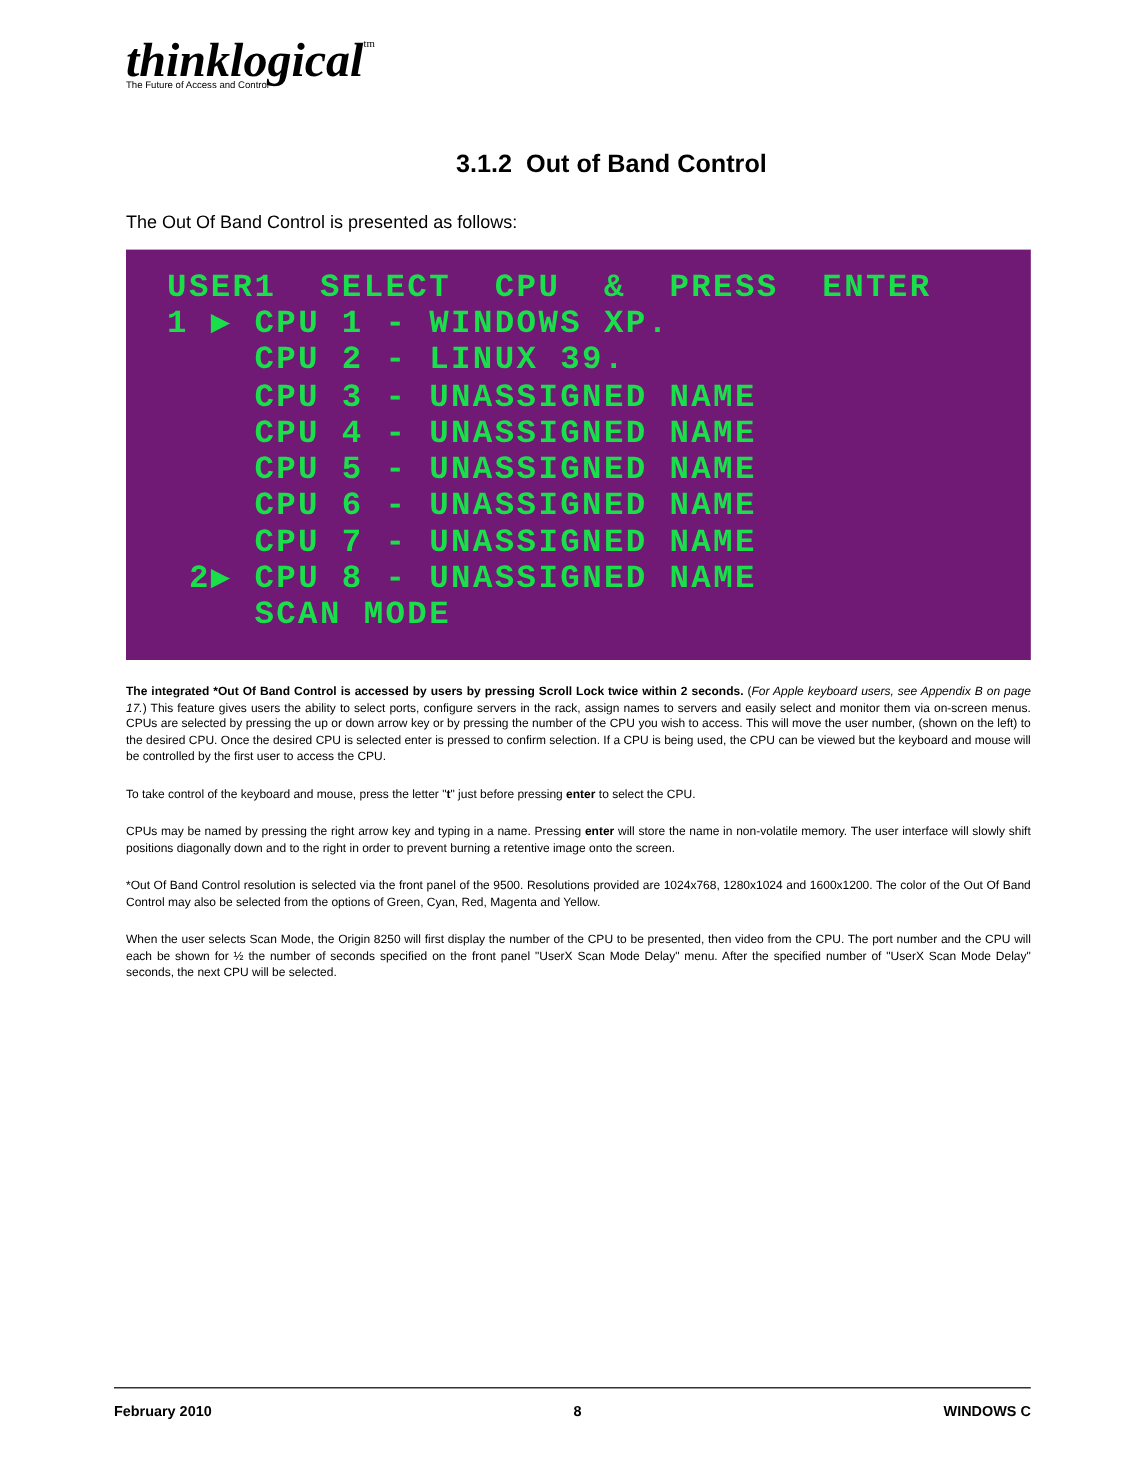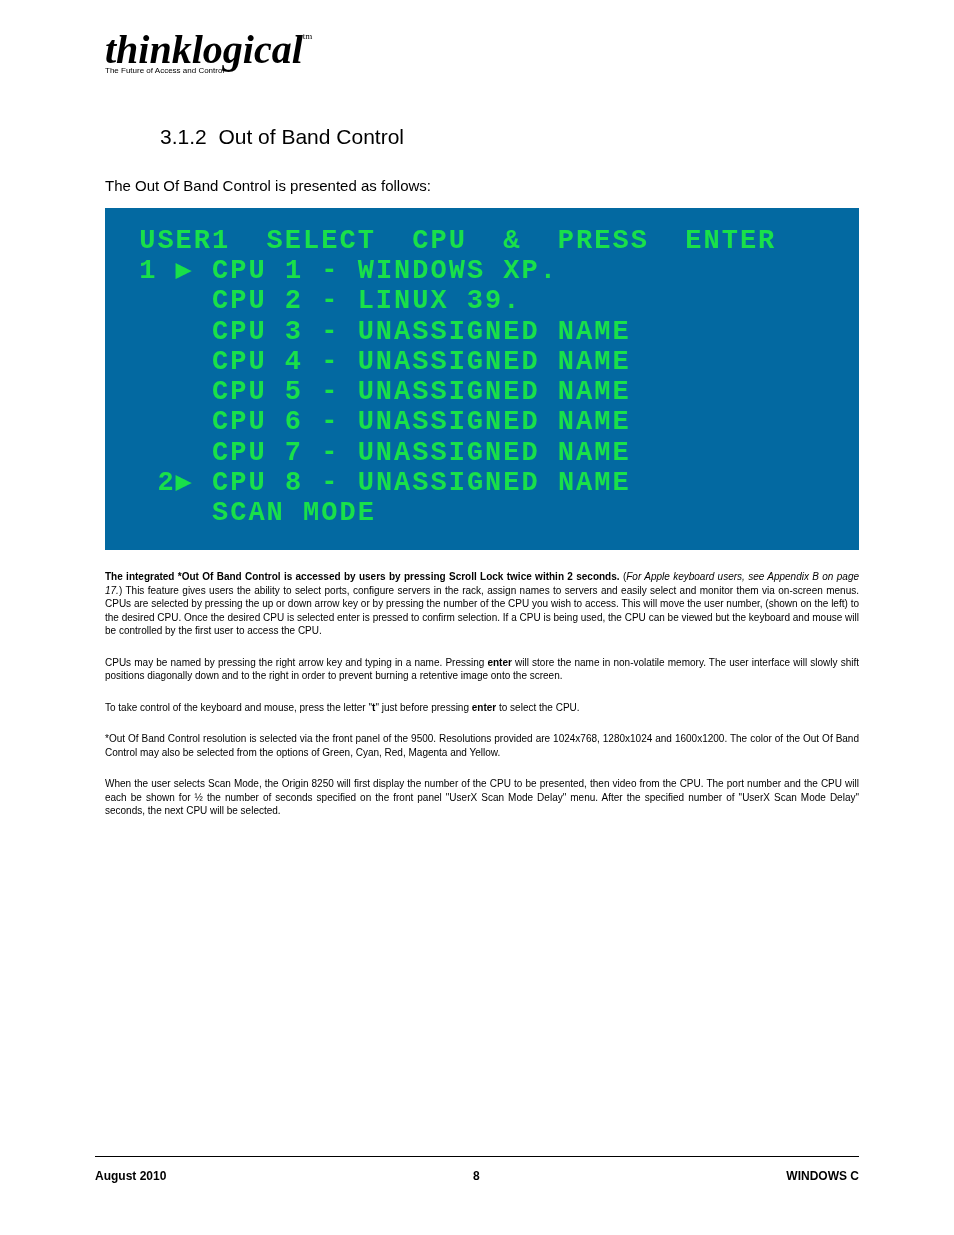--- a/index.html
+++ b/index.html
@@ -39,31 +39,32 @@
   }
   .logo-tag {
     font-size: 8px;
     font-style: normal;
     font-weight: normal;
     letter-spacing: 0;
     margin-top: -4px;
   }
   .section-heading {
     font-size: 21px;
-    font-weight: normal;
+    font-weight: bold;
     margin-left: 55px;
     margin-bottom: 28px;
+    text-align: center;
   }
   .intro {
     font-size: 15px;
     font-weight: normal;
     margin-bottom: 14px;
   }
   .terminal {
-    background: #0369a1;
+    background: #701a75;
     color: #19e04a;
     font-family: 'Courier New', Courier, monospace;
     font-weight: bold;
     font-size: 27px;
     letter-spacing: 2px;
     padding: 18px 16px 22px 16px;
     white-space: pre;
     line-height: 1.12;
     margin-bottom: 20px;
   }
@@ -122,29 +123,29 @@
      CPU 7 - UNASSIGNED NAME
   2▶ CPU 8 - UNASSIGNED NAME
      SCAN MODE</div>
 
   <div class="body-text">
     <p>
       <span class="bold">The integrated *Out Of Band Control is accessed by users by pressing Scroll Lock twice within 2 seconds.</span>
       <span>(</span><span class="ital">For Apple keyboard users, see Appendix B on page 17.</span><span>)  This feature gives users the ability to select ports, configure servers in the rack, assign names to servers and easily select and monitor them via on-screen menus.  CPUs are selected by pressing the up or down arrow key or by pressing the number of the CPU you wish to access.  This will move the user number, (shown on the left) to the desired CPU.  Once the desired CPU is selected enter is pressed to confirm selection.  If a CPU is being used, the CPU can be viewed but the keyboard and mouse will be controlled by the first user to access the CPU.</span>
     </p>
     <p>
-      <span>CPUs may be named by pressing the right arrow key and typing in a name.  Pressing </span><span class="bold">enter</span><span> will store the name in non-volatile memory.  The user interface will slowly shift positions diagonally down and to the right in order to prevent burning a retentive image onto the screen.</span>
+      <span>To take control of the keyboard and mouse, press the letter "</span><span class="bold">t</span><span>" just before pressing </span><span class="bold">enter</span><span> to select the CPU.</span>
     </p>
     <p>
-      <span>To take control of the keyboard and mouse, press the letter "</span><span class="bold">t</span><span>" just before pressing </span><span class="bold">enter</span><span> to select the CPU.</span>
+      <span>CPUs may be named by pressing the right arrow key and typing in a name.  Pressing </span><span class="bold">enter</span><span> will store the name in non-volatile memory.  The user interface will slowly shift positions diagonally down and to the right in order to prevent burning a retentive image onto the screen.</span>
     </p>
     <p>*Out Of Band Control resolution is selected via the front panel of the 9500.  Resolutions provided are 1024x768, 1280x1024 and 1600x1200.  The color of the Out Of Band Control may also be selected from the options of Green, Cyan, Red, Magenta and Yellow.</p>
     <p>When the user selects Scan Mode, the Origin 8250 will first display the number of the CPU to be presented, then video from the CPU. The port number and the CPU will each be shown for ½ the number of seconds specified on the front panel "UserX Scan Mode Delay" menu.  After the specified number of "UserX Scan Mode Delay" seconds, the next CPU will be selected.</p>
   </div>
 
 </div>
 
 <div class="footer-rule"></div>
 <div class="footer">
-  <span>August 2010</span>
+  <span>February 2010</span>
   <span>8</span>
   <span>WINDOWS C</span>
 </div>
 
 </body></html>

